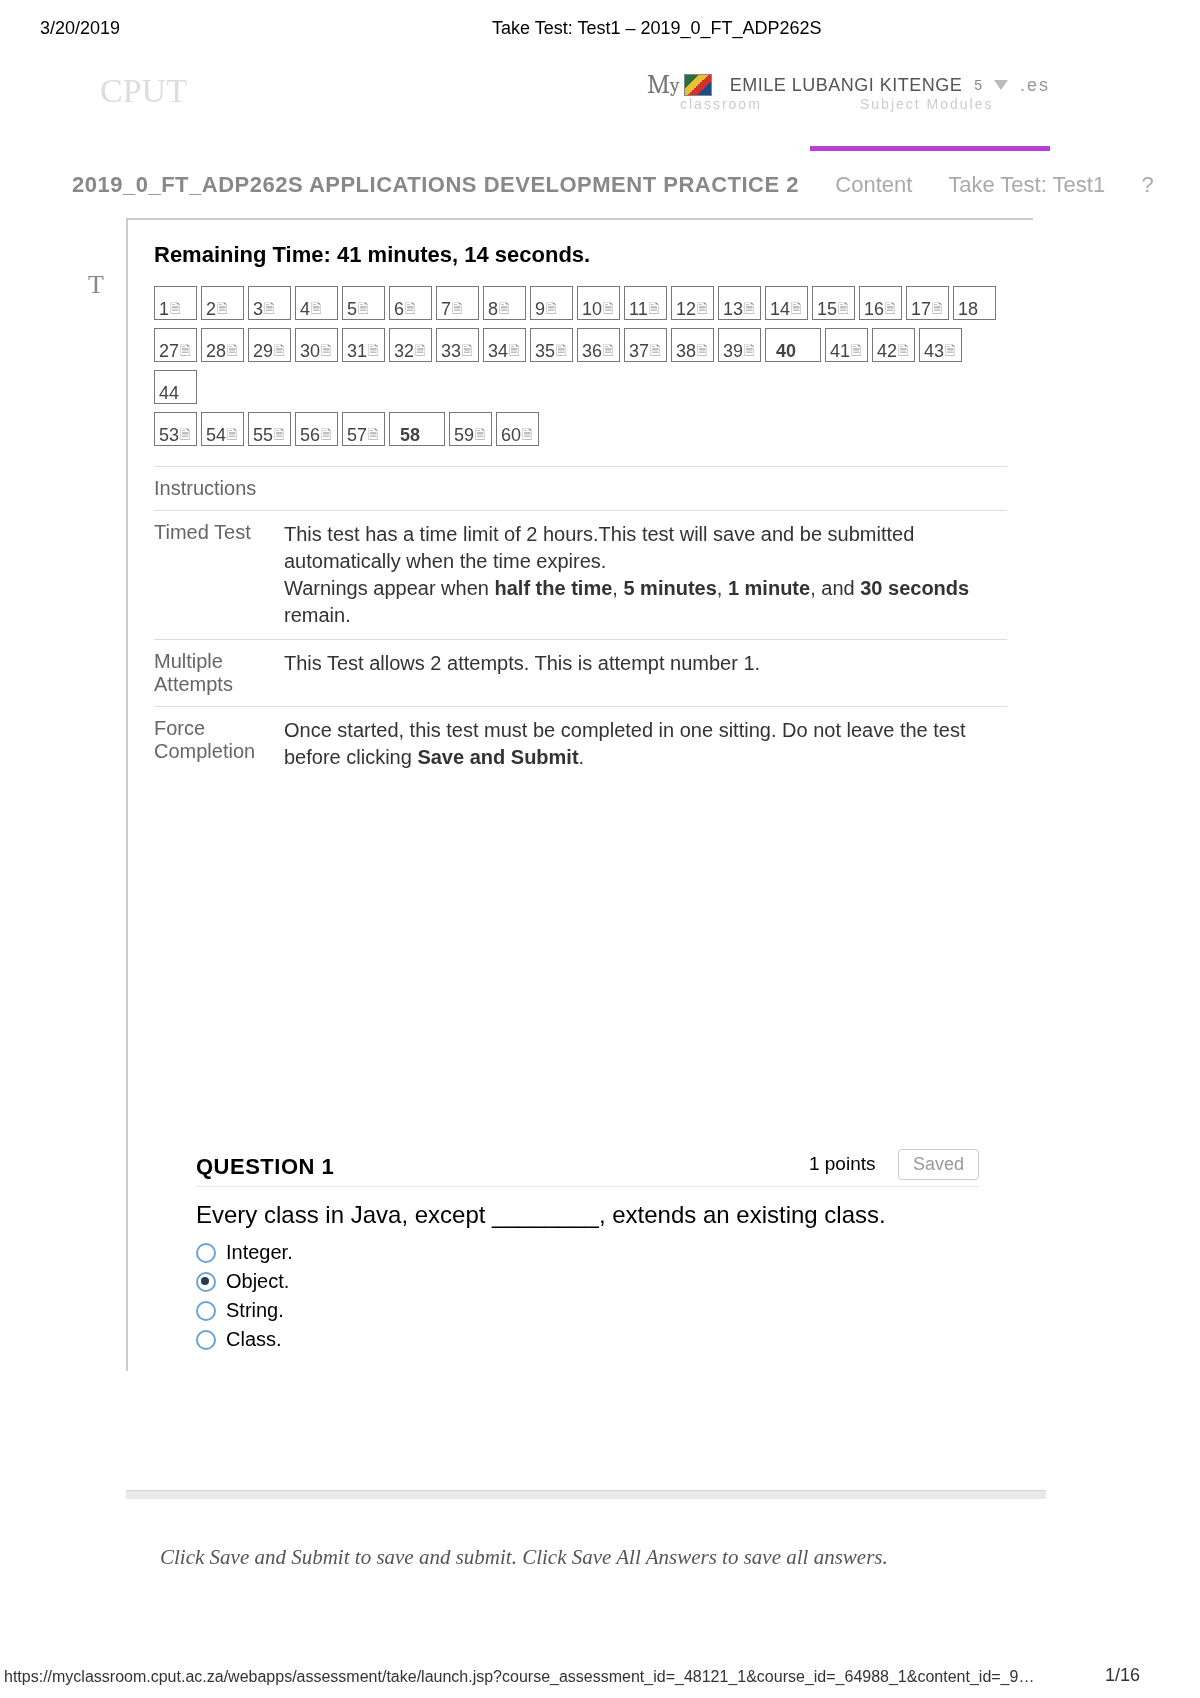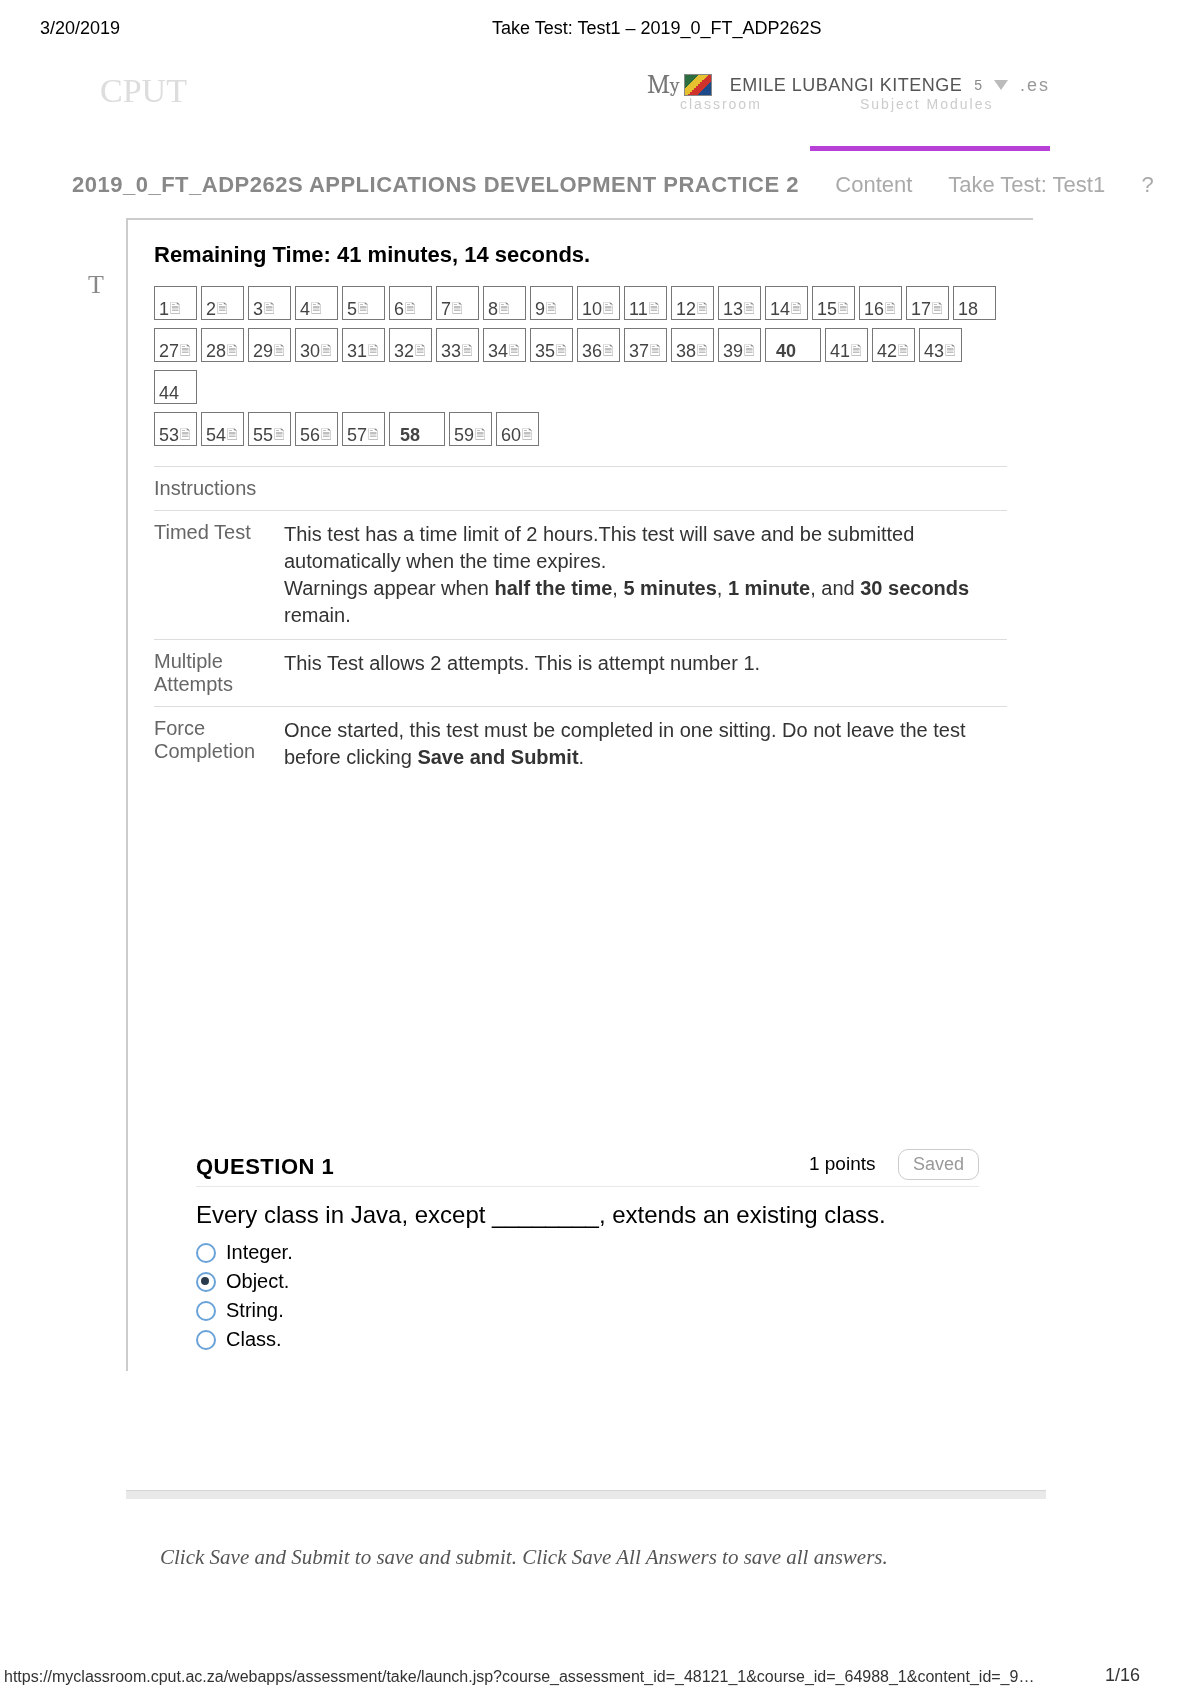--- a/index.html
+++ b/index.html
@@ -32,21 +32,21 @@
   .meta{margin-top:12px}
   .row{display:flex;border-top:1px solid #ddd;padding:10px 8px 10px 0;font-size:20px;color:#333}
   .row:first-child{border-top:1px solid #ddd}
   .row .k{width:130px;color:#666;flex:none}
   .row .v{flex:1;line-height:1.35}
   .gap{height:360px}
   .qbox{margin:0 10px;padding:8px 18px 20px 32px}
   .qhead{display:flex;align-items:flex-end;justify-content:space-between;border-bottom:1px solid #e8e8e8;padding-bottom:6px}
   .qtitle{font-weight:bold;font-size:22px;letter-spacing:.5px}
   .pts{font-weight:normal;font-size:19px}
-  .saved{display:inline-block;border:1px solid #ccc;border-radius:10px;padding:4px 14px;color:#999;font-size:18px;margin-left:18px}
+  .saved{display:inline-block;border:1px solid #ccc;border-radius:4px;padding:4px 14px;color:#999;font-size:18px;margin-left:18px}
   .qtext{font-size:24px;margin-top:14px}
   .opts{margin-top:12px}
   .opt{display:flex;align-items:center;gap:10px;font-size:20px;margin-top:6px}
   .radio{width:16px;height:16px;border:2px solid #6aa3d8;border-radius:50%;display:inline-block;position:relative;flex:none}
   .radio.sel::after{content:"";position:absolute;left:3px;top:3px;width:8px;height:8px;border-radius:50%;background:#2a3b4d}
   .greybar{position:absolute;left:126px;width:920px;height:8px;background:#e9e9e9;border-top:1px solid #d5d5d5}
   .loader{position:absolute;left:88px;top:270px;font-size:26px;color:#888;font-family:Georgia,serif}
   .footmsg{position:absolute;left:160px;font-style:italic;font-family:Georgia,serif;font-size:21px;color:#555}
   .url{position:absolute;left:4px;bottom:12px;font-size:16px;color:#333}
   .pageno{position:absolute;right:60px;bottom:12px;font-size:18px;color:#333}

